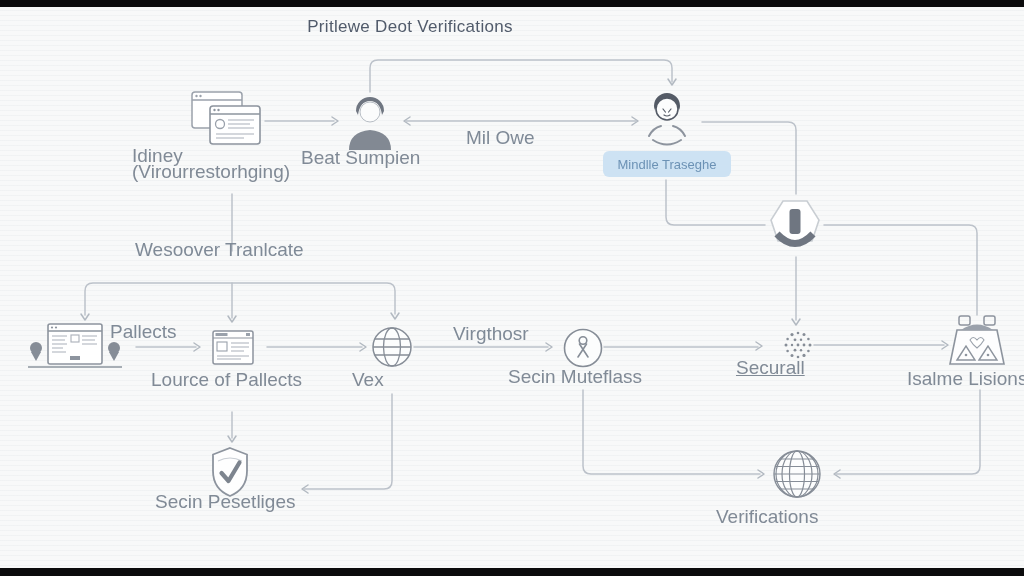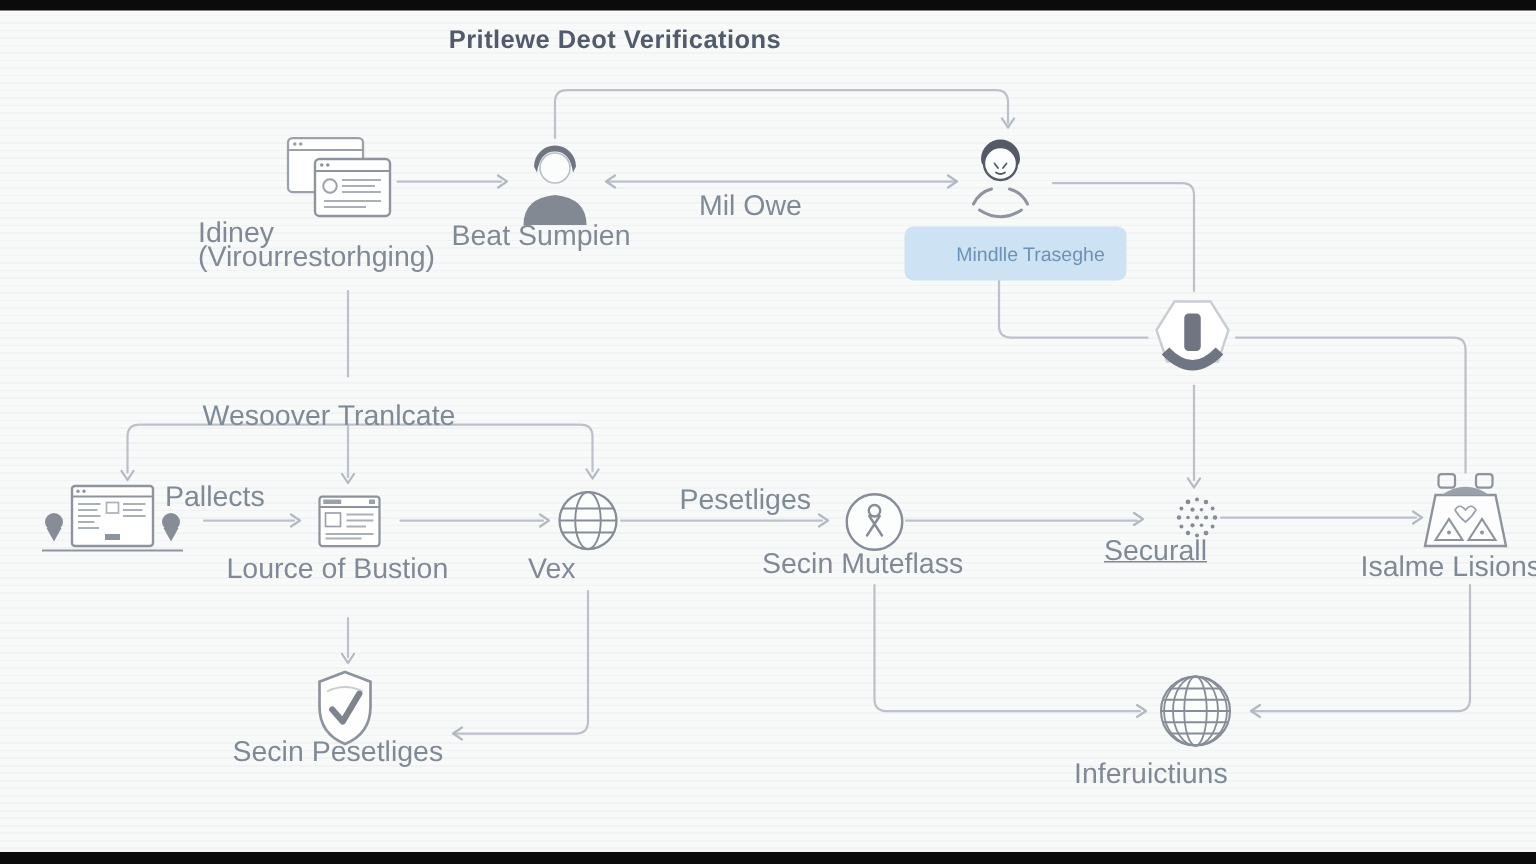--- a/index.html
+++ b/index.html
@@ -7,34 +7,34 @@
     position:relative;width:1024px;height:576px;overflow:hidden;
     background:#f8f9f9;
     background-image:repeating-linear-gradient(180deg, rgba(214,220,224,0.22) 0 1px, rgba(255,255,255,0) 1px 5px);
     font-family:"Liberation Sans", sans-serif;
   }
   .bar{position:absolute;left:0;width:1024px;background:#0b0b0c;}
   .bar.top{top:0;height:7px;}
   .bar.bottom{bottom:0;height:8px;}
   .title{
     position:absolute;left:0;top:17px;width:820px;text-align:center;
-    font-size:17px;font-weight:700;color:#515b6b;letter-spacing:.3px;
+    font-size:17px;font-weight:400;color:#515b6b;letter-spacing:.3px;
   }
   .wires{position:absolute;left:0;top:0;}
   .wires path{fill:none;stroke:#bcc2ca;stroke-width:1.5;stroke-linecap:round;stroke-linejoin:round;}
   .wires path.arrow{stroke:#b2b9c1;}
   .node{position:absolute;}
   .lbl{
     position:absolute;text-align:left;font-size:19px;line-height:16px;color:#808a96;
   }
   .lbl.edge{color:#7f8a97;}
   .badge{
-    position:absolute;left:603px;top:151px;width:128px;height:36px;
+    position:absolute;left:603px;top:151px;width:128px;height:26px;
     background:#cde2f3;border-radius:6px;color:#6c92b5;font-size:13px;
-    display:flex;align-items:center;justify-content:center;padding-left:20px;
+    display:flex;align-items:center;justify-content:center;
   }
 </style>
 </head>
 <body>
 
 <div class="stage">
   <div class="bar top"></div>
   <div class="bar bottom"></div>
 
   <div class="title">Pritlewe Deot Verifications</div>
@@ -138,46 +138,46 @@
       <rect x="43" y="35" width="10" height="4" fill="#8d949e"></rect>
       <circle cx="9" cy="27" r="6" fill="#868d97"></circle>
         <path d="M4 31 L9 40 L14 31 Z" fill="#868d97"></path>
       <circle cx="87" cy="27" r="6" fill="#868d97"></circle>
         <path d="M82 31 L87 40 L92 31 Z" fill="#868d97"></path>
       <path d="M1 46 H95" stroke="#8d949e" stroke-width="1.4" fill="none"></path>
     </svg>
   </div>
   <div class="lbl edge" style="left:110px;top:324px;width:80px;">Pallects</div>
 
-  <div class="lbl edge" style="left:135px;top:270px;width:200px;">Wesoover Tranlcate</div>
+  <div class="lbl edge" style="left:135px;top:242px;width:200px;">Wesoover Tranlcate</div>
 
   <div class="node" style="left:211px;top:328px;">
     <svg width="44" height="40" viewBox="0 0 44 40">
       <rect x="2" y="3" width="40" height="33" rx="2" fill="#ffffff" stroke="#8d949e" stroke-width="1.5"></rect>
       <path d="M2 10 H42" stroke="#8d949e" stroke-width="1.2" fill="none"></path>
       <rect x="4.5" y="5" width="12" height="3" fill="#9aa1ab"></rect>
       <rect x="35" y="5" width="4" height="3" fill="#9aa1ab"></rect>
       <rect x="6" y="14" width="10" height="9" fill="none" stroke="#9aa1ab" stroke-width="1.1"></rect>
       <path d="M20 15 H38 M20 19 H38 M20 23 H33 M6 28 H38 M6 31 H30" stroke="#aab0b9" stroke-width="1.2" fill="none"></path>
     </svg>
   </div>
   <div class="lbl" style="left:151px;top:372px;width:160px;">
-    <div>Lource of Bustion</div>
+    <div>Lource of Pallects</div>
   </div>
 
   <div class="node" style="left:370px;top:325px;">
     <svg width="44" height="44" viewBox="0 0 44 44">
       <circle cx="22" cy="22" r="19" fill="#fcfdfd" stroke="#868d97" stroke-width="1.5"></circle>
       <ellipse cx="22" cy="22" rx="8.5" ry="19" fill="none" stroke="#868d97" stroke-width="1.3"></ellipse>
       <path d="M4.8 14 H39.2 M3 22 H41 M4.8 30 H39.2" stroke="#868d97" stroke-width="1.3" fill="none"></path>
     </svg>
   </div>
   <div class="lbl" style="left:352px;top:372px;width:80px;">Vex</div>
 
-  <div class="lbl edge" style="left:453px;top:326px;width:100px;">Pesetliges</div>
+  <div class="lbl edge" style="left:453px;top:326px;width:100px;">Virgthosr</div>
 
   <div class="node" style="left:562px;top:327px;">
     <svg width="42" height="42" viewBox="0 0 42 42">
       <circle cx="21" cy="21" r="18.5" fill="#fcfdfd" stroke="#868d97" stroke-width="1.6"></circle>
       <circle cx="21" cy="13.5" r="3.8" fill="none" stroke="#868d97" stroke-width="1.6"></circle>
       <path d="M17.5 17 L26 30 M24.5 17 L16 30" stroke="#868d97" stroke-width="1.6" fill="none" stroke-linecap="round"></path>
     </svg>
   </div>
   <div class="lbl" style="left:508px;top:369px;width:160px;">Secin Muteflass</div>
 
@@ -233,14 +233,14 @@
 
   <div class="node" style="left:771px;top:448px;">
     <svg width="52" height="52" viewBox="0 0 52 52">
       <circle cx="26" cy="26" r="23" fill="#fcfdfd" stroke="#868d97" stroke-width="1.4"></circle>
       <ellipse cx="26" cy="26" rx="7.5" ry="23" fill="none" stroke="#868d97" stroke-width="1.2"></ellipse>
       <ellipse cx="26" cy="26" rx="15" ry="23" fill="none" stroke="#868d97" stroke-width="1.2"></ellipse>
       <ellipse cx="26" cy="26" rx="21" ry="23" fill="none" stroke="#868d97" stroke-width="1.2"></ellipse>
       <path d="M8.6 11 H43.4 M4.3 18.5 H47.7 M3 26 H49 M4.3 33.5 H47.7 M8.6 41 H43.4" stroke="#868d97" stroke-width="1.2" fill="none"></path>
     </svg>
   </div>
-  <div class="lbl" style="left:716px;top:509px;width:160px;">Inferuictiuns</div>
+  <div class="lbl" style="left:716px;top:509px;width:160px;">Verifications</div>
 </div>
 
 </body></html>

